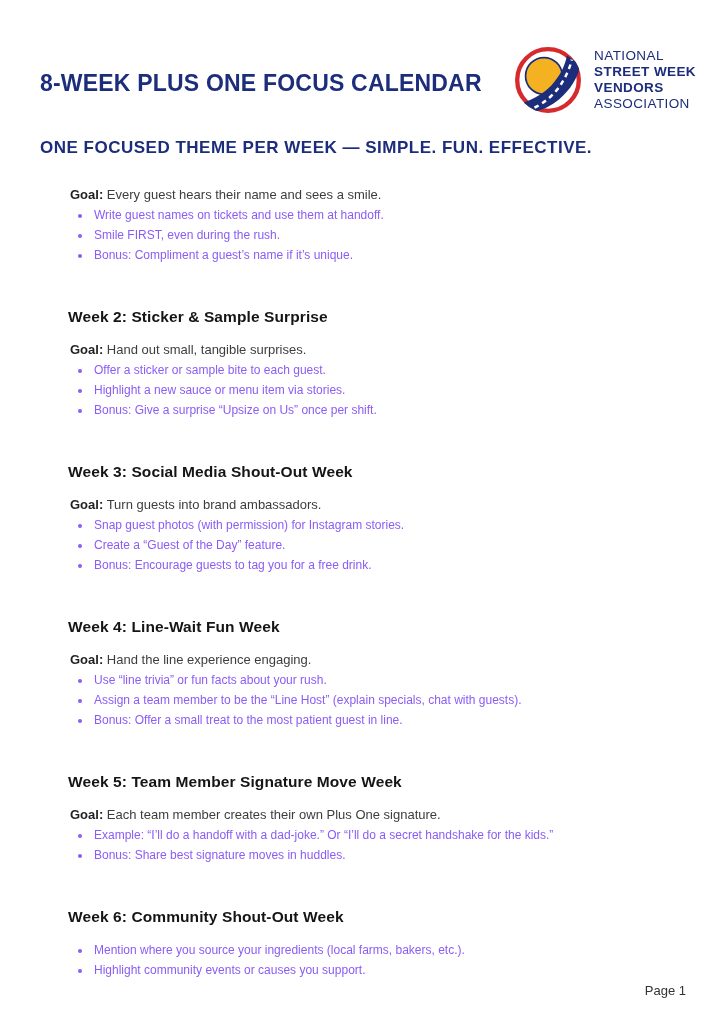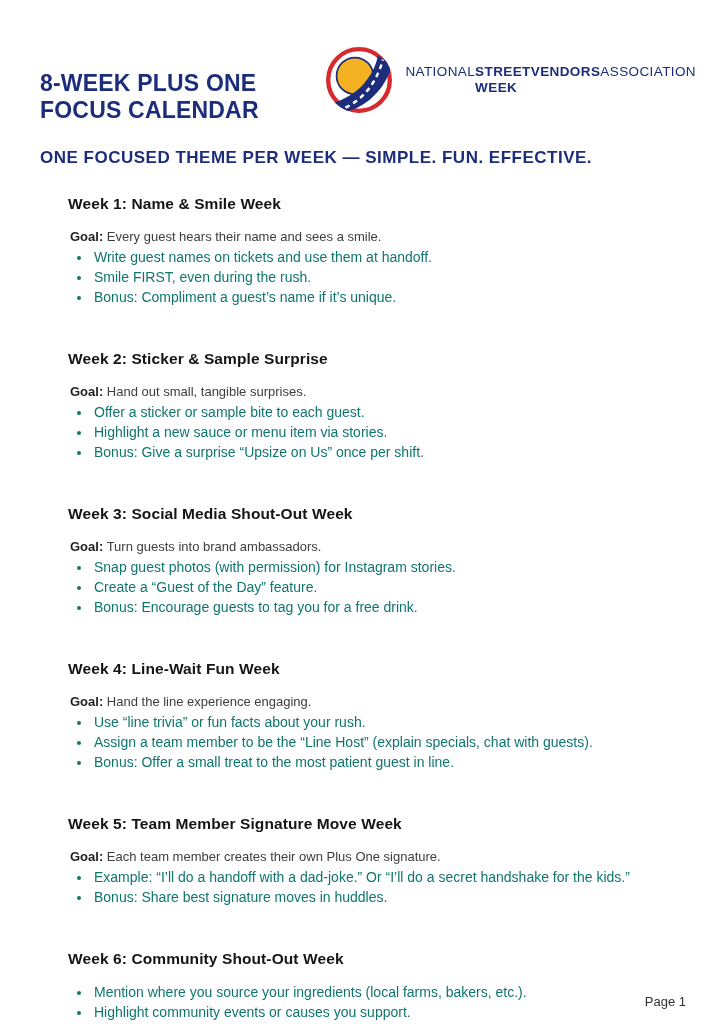--- a/index.html
+++ b/index.html
@@ -22,21 +22,21 @@
     margin: 24px 0 0 0;
     font-size: 23px;
     font-weight: bold;
     color: #1c2e7b;
     letter-spacing: 0.2px;
   }
   .logo { display: flex; align-items: center; gap: 12px; }
   .logo-mark svg { width: 68px; height: 68px; display: block; }
   .logo-text {
     display: flex;
-    flex-direction: row;
+    flex-direction: column;
     color: #1c2e7b;
     font-size: 13.5px;
     line-height: 16px;
     letter-spacing: 0.4px;
   }
   .logo-text .bold { font-weight: bold; }
   .subtitle {
     margin: 24px 0 0 40px;
     font-size: 17px;
     font-weight: bold;
@@ -56,28 +56,28 @@
     margin: 0 0 0 2px;
     font-size: 13px;
     line-height: 20px;
     color: #3d3d3d;
   }
   .goal .goal-label { font-weight: bold; color: #1f1f1f; }
   .bullets {
     margin: 0;
     padding: 0 0 0 24px;
     list-style: disc;
-    font-size: 14px;
-    color: #0f766e;
+    font-size: 12px;
+    color: #8b5cf6;
   }
   .bullets li { line-height: 20px; margin: 0; padding-left: 2px; }
   .footer {
     position: absolute;
     right: 38px;
-    bottom: 15px;
+    bottom: 26px;
     font-size: 13px;
     color: #333333;
   }
 </style>
 </head>
 <body>
 
 <div class="page">
 
   <div class="header">
@@ -110,21 +110,20 @@
         <span class="bold">VENDORS</span>
         <span class="thin">ASSOCIATION</span>
       </div>
     </div>
   </div>
 
   <div class="subtitle">ONE FOCUSED THEME PER WEEK — SIMPLE. FUN. EFFECTIVE.</div>
 
   <main class="weeks" id="weeks">
   <section class="week">
-    <h2 class="week-heading">Week 1: Name &amp; Smile Week</h2>
     <p class="goal"><span class="goal-label">Goal:</span> <span>Every guest hears their name and sees a smile.</span></p>
     <ul class="bullets">
           <li>Write guest names on tickets and use them at handoff.</li>
           <li>Smile FIRST, even during the rush.</li>
           <li>Bonus: Compliment a guest’s name if it’s unique.</li>
         </ul>
   </section>
 
   <section class="week">
     <h2 class="week-heading">Week 2: Sticker &amp; Sample Surprise</h2>

